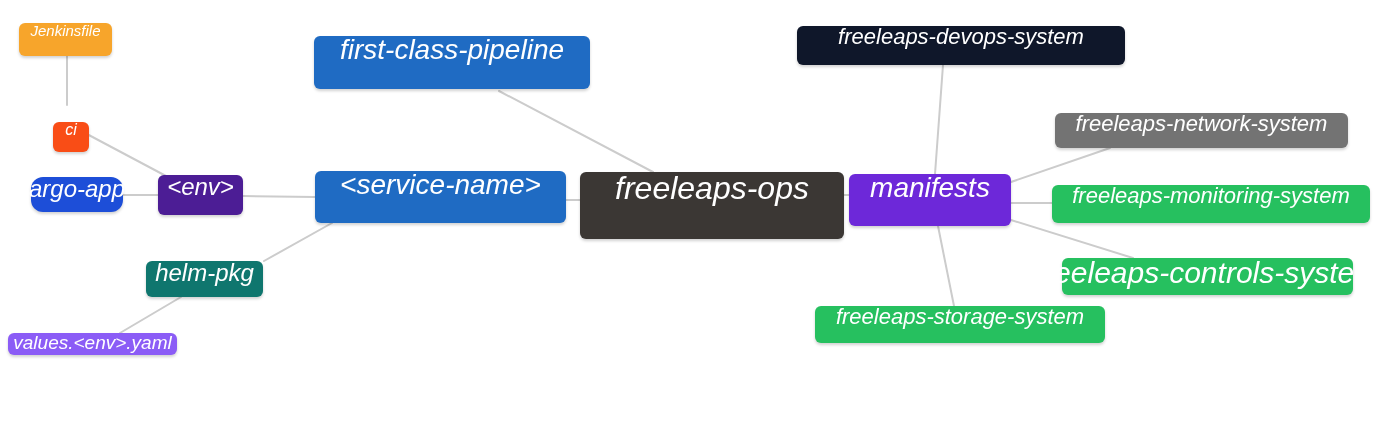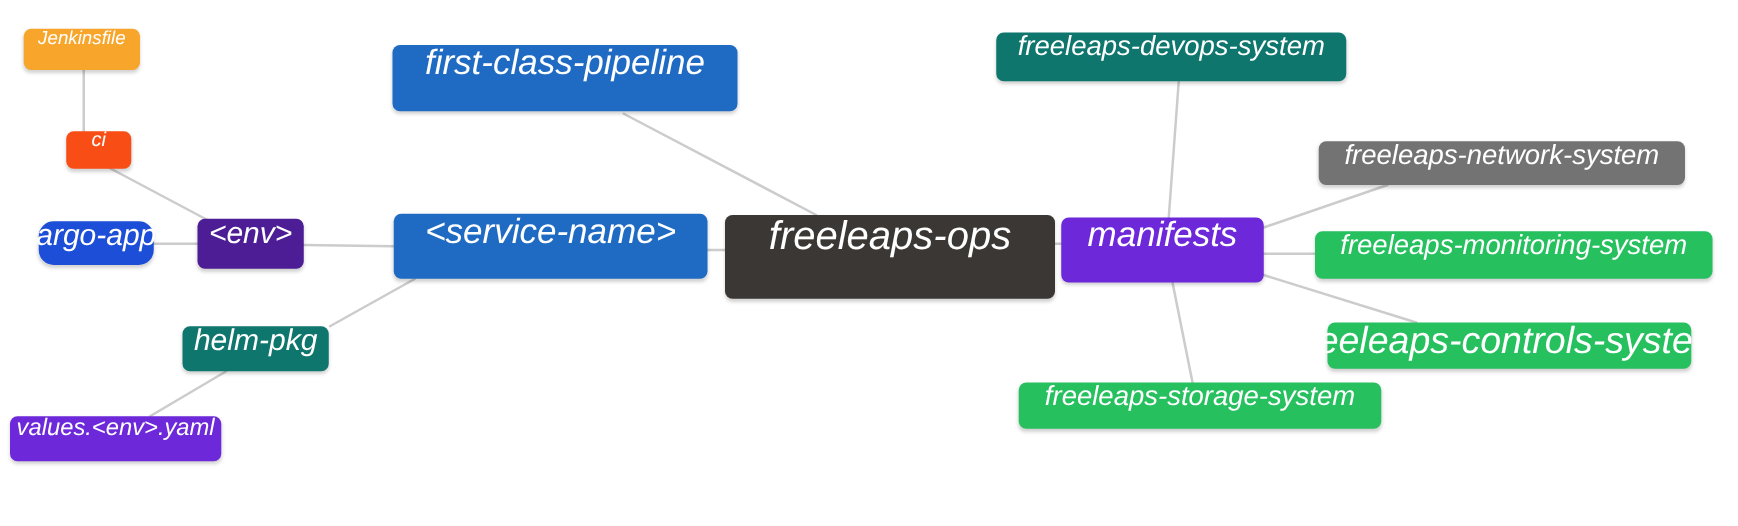--- a/index.html
+++ b/index.html
@@ -58,57 +58,57 @@
       <line x1="1011" y1="182" x2="1110" y2="148" stroke="#cccccc" stroke-width="2" stroke-linecap="round"></line>
       <line x1="1011" y1="203" x2="1052" y2="203" stroke="#cccccc" stroke-width="2" stroke-linecap="round"></line>
       <line x1="1011" y1="220" x2="1133" y2="258" stroke="#cccccc" stroke-width="2" stroke-linecap="round"></line>
       <line x1="938" y1="226" x2="954" y2="306" stroke="#cccccc" stroke-width="2" stroke-linecap="round"></line>
     </svg>
   <div id="nodes-root">
   <div class="node" style="left: 19px; top: 23px; width: 93px; height: 33px; font-size: 15px; background: rgb(247, 165, 43);">
     <span class="node-label">Jenkinsfile</span>
   </div>
 
-  <div class="node" style="left: 53px; top: 105px; width: 52px; height: 30px; font-size: 16px; background: rgb(249, 77, 22);">
+  <div class="node" style="left: 53px; top: 122px; width: 36px; height: 30px; font-size: 16px; background: rgb(249, 77, 22);">
     <span class="node-label">ci</span>
   </div>
 
   <div class="node" style="left: 31px; top: 177px; width: 92px; height: 35px; font-size: 24px; background: #1d4ed8; border-radius: 12px;">
     <span class="node-label">argo-app</span>
   </div>
 
   <div class="node" style="left: 158px; top: 175px; width: 85px; height: 40px; font-size: 24px; background: #4c1d95;">
     <span class="node-label">&lt;env&gt;</span>
   </div>
 
   <div class="node" style="left: 146px; top: 261px; width: 117px; height: 36px; font-size: 24px; background: #0f766e;">
     <span class="node-label">helm-pkg</span>
   </div>
 
-  <div class="node" style="left: 8px; top: 333px; width: 169px; height: 36px; font-size: 19px; background: #6d28d9;">
+  <div class="node" style="left: 8px; top: 333px; width: 169px; height: 22px; font-size: 19px; background: #8b5cf6;">
     <span class="node-label">values.&lt;env&gt;.yaml</span>
   </div>
 
   <div class="node" style="left: 314px; top: 36px; width: 276px; height: 53px; font-size: 28px; background: rgb(31, 107, 195);">
     <span class="node-label">first-class-pipeline</span>
   </div>
 
   <div class="node" style="left: 315px; top: 171px; width: 251px; height: 52px; font-size: 28px; background: rgb(31, 107, 195);">
     <span class="node-label">&lt;service-name&gt;</span>
   </div>
 
   <div class="node" style="left: 580px; top: 172px; width: 264px; height: 67px; font-size: 32px; background: rgb(59, 55, 52);">
     <span class="node-label">freeleaps-ops</span>
   </div>
 
   <div class="node" style="left: 849px; top: 174px; width: 162px; height: 52px; font-size: 28px; background: #6d28d9;">
     <span class="node-label">manifests</span>
   </div>
 
-  <div class="node" style="left: 797px; top: 26px; width: 280px; height: 39px; font-size: 22px; background: #0f766e;">
+  <div class="node" style="left: 797px; top: 26px; width: 328px; height: 39px; font-size: 22px; background: #0f172a;">
     <span class="node-label">freeleaps-devops-system</span>
   </div>
 
   <div class="node" style="left: 1055px; top: 113px; width: 293px; height: 35px; font-size: 22px; background: #737373;">
     <span class="node-label">freeleaps-network-system</span>
   </div>
 
   <div class="node" style="left: 1052px; top: 185px; width: 318px; height: 38px; font-size: 22px; background: rgb(38, 192, 95);">
     <span class="node-label">freeleaps-monitoring-system</span>
   </div>

